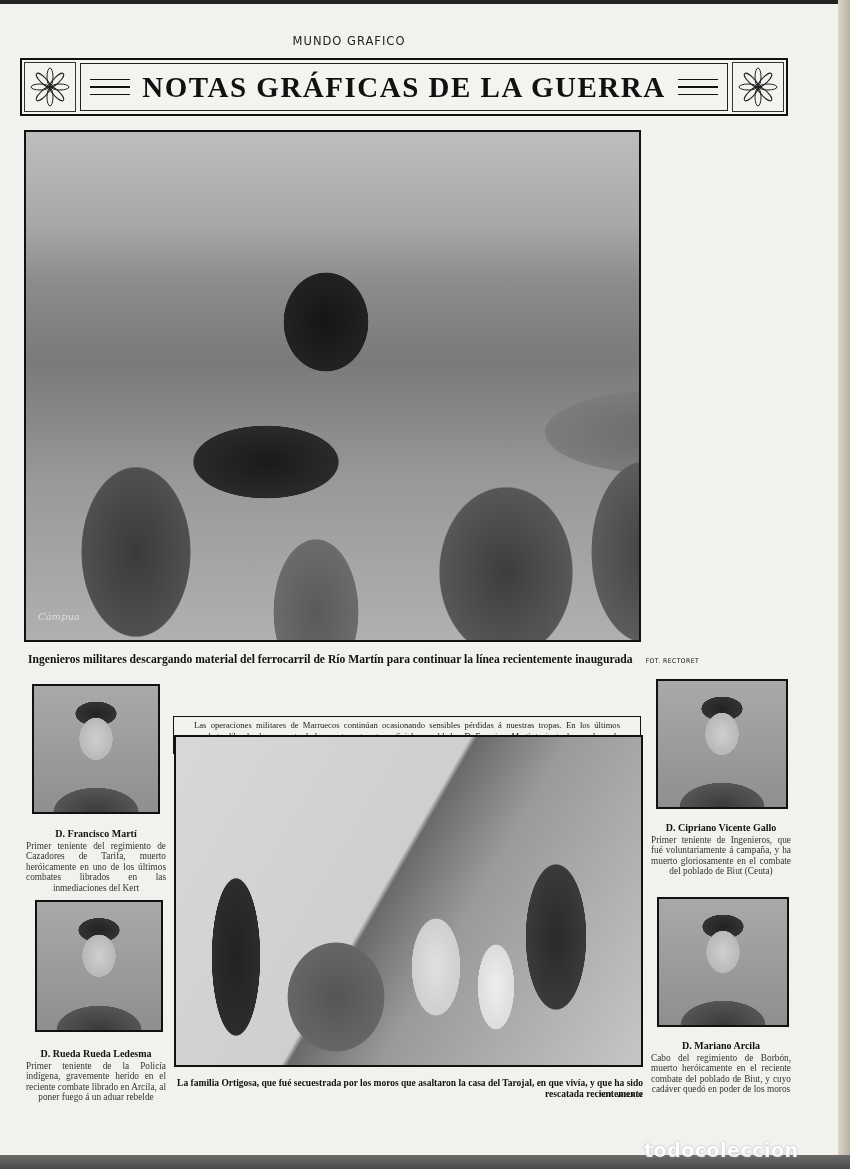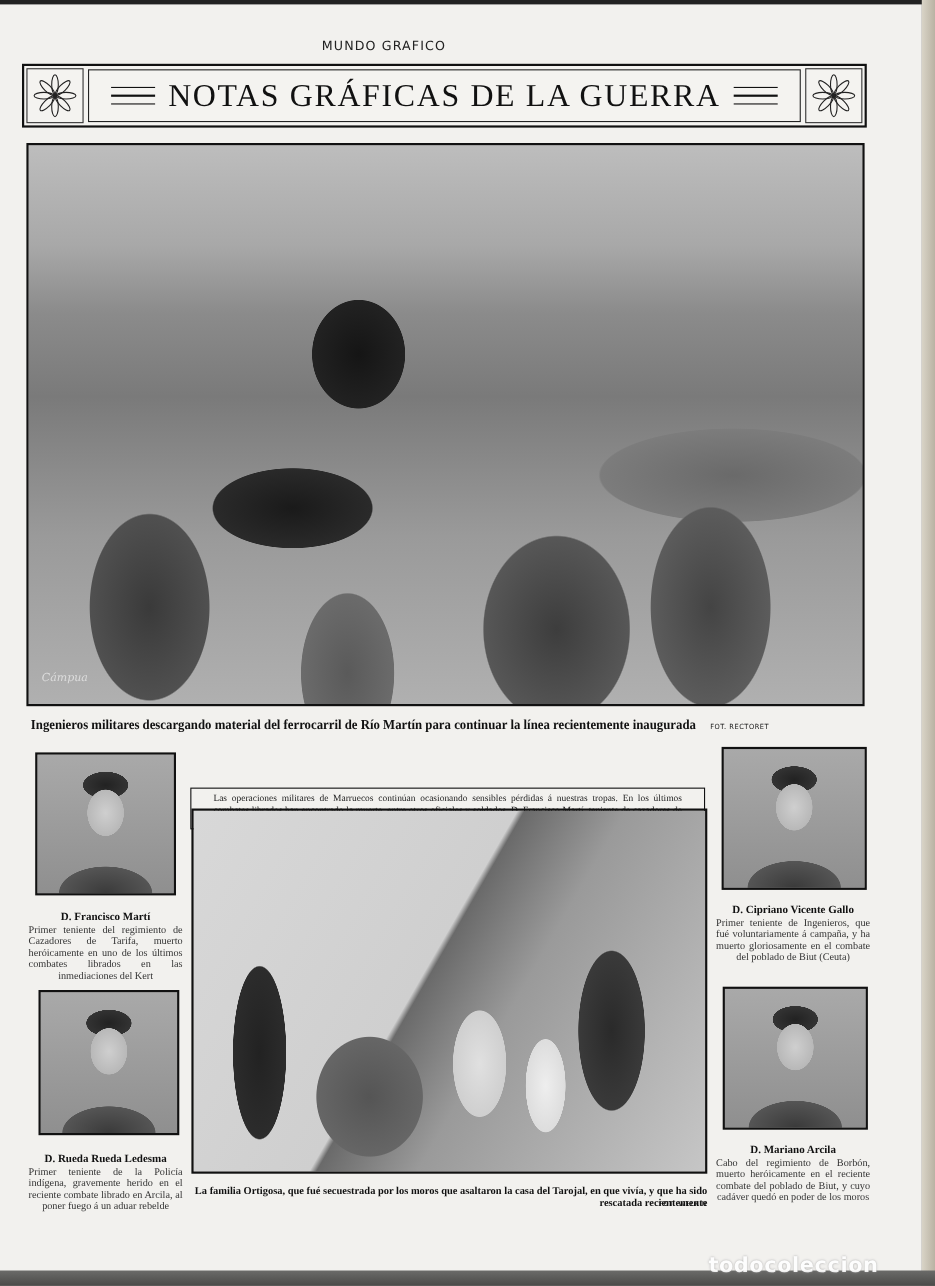--- a/index.html
+++ b/index.html
@@ -4,26 +4,26 @@
 <style>
   html,body{margin:0;padding:0;}
   body{width:850px;height:1169px;background:#5a5a58;position:relative;overflow:hidden;font-family:"DejaVu Serif",serif;}
   .page{position:absolute;left:0;top:0;width:838px;height:1169px;background:#f2f1ee;}
   .page-edge{position:absolute;left:838px;top:0;width:12px;height:1169px;background:linear-gradient(90deg,#d9d4c7,#b9b2a3);}
   .topline{position:absolute;left:0;top:0;width:850px;height:4px;background:#222;}
   .running-head{position:absolute;left:0;width:698px;top:34px;text-align:center;font-family:"DejaVu Sans",sans-serif;font-size:11.5px;letter-spacing:1px;color:#222;}
   .banner{position:absolute;left:20px;top:58px;width:768px;height:58px;border:2px solid #111;box-sizing:border-box;background:#f4f3f0;}
   .orn{position:absolute;top:2px;width:52px;height:50px;border:1px solid #333;box-sizing:border-box;display:flex;align-items:center;justify-content:center;}
   .orn.left{left:2px;} .orn.right{right:2px;}
-  .title-box{position:absolute;left:58px;right:58px;top:3px;height:48px;border:1.5px solid #222;box-sizing:border-box;display:flex;align-items:center;justify-content:center;}
+  .title-box{position:absolute;left:58px;right:58px;top:3px;height:48px;border:1.5px solid #222;box-sizing:border-box;display:flex;align-items:center;justify-content:center;font-weight:bold;}
   .title{font-family:"Liberation Serif",serif;font-size:29px;letter-spacing:1.5px;color:#111;margin:0 12px;}
   .rule-group{display:flex;flex-direction:column;gap:6px;}
   .rule-group span{display:block;width:40px;height:1.5px;background:#111;position:relative;}
   .photo{position:absolute;border:2px solid #111;box-sizing:border-box;overflow:hidden;}
-  .photo-main{left:24px;top:130px;width:762px;height:512px;
+  .photo-main{left:24px;top:130px;width:617px;height:512px;
     background:
       radial-gradient(ellipse 120px 60px at 240px 330px,#1a1a1a 0,#2a2a2a 60%,transparent 61%),
       radial-gradient(ellipse 60px 70px at 300px 190px,#151515 0,#222 70%,transparent 71%),
       radial-gradient(ellipse 90px 140px at 110px 420px,#3a3a3a 0,#505050 60%,transparent 61%),
       radial-gradient(ellipse 110px 140px at 480px 440px,#3d3d3d 0,#575757 60%,transparent 61%),
       radial-gradient(ellipse 90px 150px at 620px 420px,#444 0,#5c5c5c 60%,transparent 61%),
       radial-gradient(ellipse 70px 120px at 290px 480px,#5a5a5a 0,#6b6b6b 60%,transparent 61%),
       radial-gradient(ellipse 200px 70px at 640px 300px,#6a6a6a 0,#7c7c7c 60%,transparent 61%),
       linear-gradient(180deg,#bdbdbd 0,#a8a8a8 18%,#8b8b8b 30%,#7a7a7a 45%,#9a9a9a 70%,#b0b0b0 100%);}
   .photographer-sig{position:absolute;left:12px;bottom:18px;font-family:"DejaVu Serif",serif;font-style:italic;font-size:10px;color:#ddd;}

